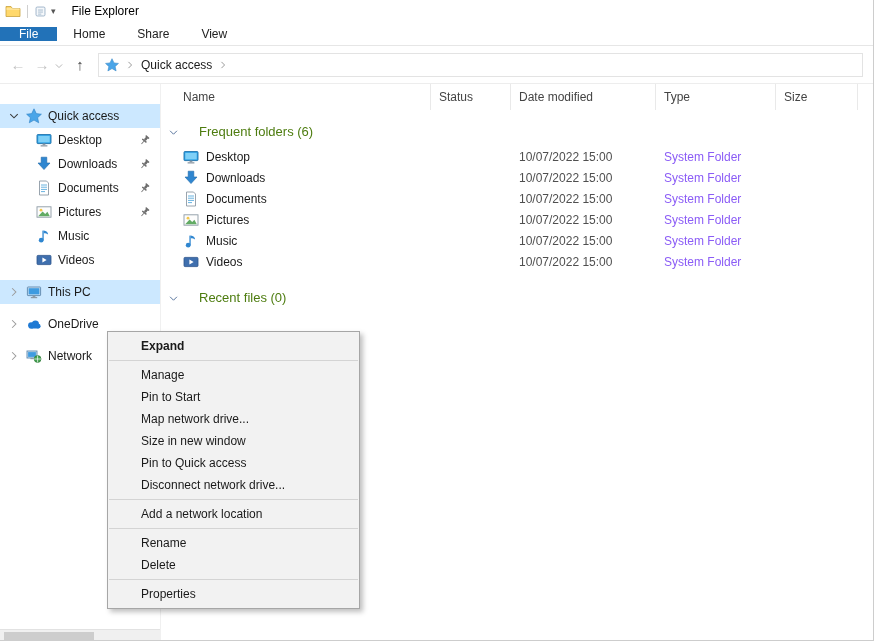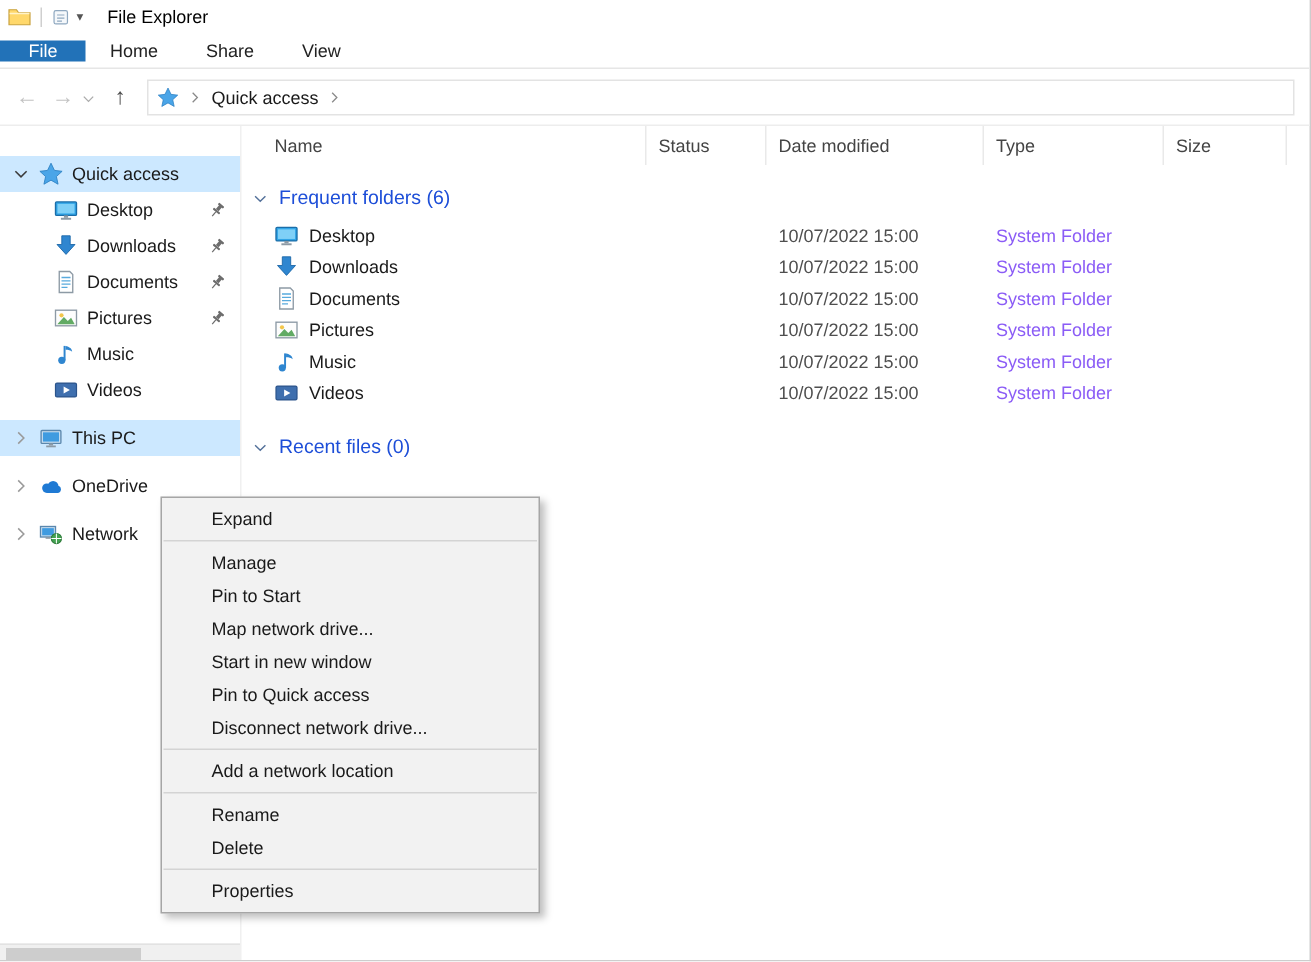--- a/index.html
+++ b/index.html
@@ -45,35 +45,35 @@
 
   
   .content{flex:1;position:relative;overflow:hidden}
   .cols{height:26px;display:flex;color:#444}
   .col{display:flex;align-items:center;padding-left:8px;border-right:1px solid #e9e9e9}
   .col.name{width:270px;padding-left:22px}
   .col.status{width:80px}
   .col.date{width:145px}
   .col.type{width:120px}
   .col.size{width:82px}
-  .group-hdr{display:flex;align-items:center;gap:7px;margin:14px 0 7px 7px;color:#1d4ed8;font-size:13px}
+  .group-hdr{display:flex;align-items:center;gap:20px;margin:14px 0 7px 7px;color:#4d7c0f;font-size:13px}
   .group-hdr .gchev{width:11px;height:11px;color:#54719a;flex:none;margin-top:2px}
   .group-hdr.recent{margin-top:18px}
   .row{height:21px;display:flex;align-items:center}
   .cell{padding-left:8px}
   .cell.name{width:270px;display:flex;align-items:center;gap:7px;padding-left:22px}
   .cell.status{width:80px}
   .cell.date{width:145px;color:#4f4f4f}
   .cell.type{width:120px;color:#8b5cf6}
   .cell.size{width:82px}
 
   
   .ctx{position:absolute;left:107px;top:331px;width:253px;background:#f2f2f2;border:1px solid #a6a6a6;box-shadow:3px 3px 5px rgba(0,0,0,.25);padding:3px 0;z-index:20}
   .mi{height:22px;line-height:22px;padding-left:33px;color:#1a1a1a}
-  .mi.default{font-weight:normal}
+  .mi.default{font-weight:bold}
   .msep{height:1px;background:#d4d4d4;margin:3px 1px}
 </style>
 </head>
 <body>
 
 <svg width="0" height="0" style="position:absolute" aria-hidden="true">
   <defs>
     <symbol id="i-folder" viewBox="0 0 16 16">
       <path d="M1 3.5h5l1.4 2H15v8H1z" fill="#ffd86b" stroke="#c9a23e" stroke-width="0.8"></path>
       <path d="M1.4 6h13.2" stroke="#fff3c9" stroke-width="0.9"></path>
@@ -399,21 +399,21 @@
 
     </div>
   </div>
 
   <div class="ctx">
     <div class="mi default">Expand</div>
     <div class="msep"></div>
     <div class="mi">Manage</div>
     <div class="mi">Pin to Start</div>
     <div class="mi">Map network drive...</div>
-    <div class="mi">Start in new window</div>
+    <div class="mi">Size in new window</div>
     <div class="mi">Pin to Quick access</div>
     <div class="mi">Disconnect network drive...</div>
     <div class="msep"></div>
     <div class="mi">Add a network location</div>
     <div class="msep"></div>
     <div class="mi">Rename</div>
     <div class="mi">Delete</div>
     <div class="msep"></div>
     <div class="mi">Properties</div>
   </div>

